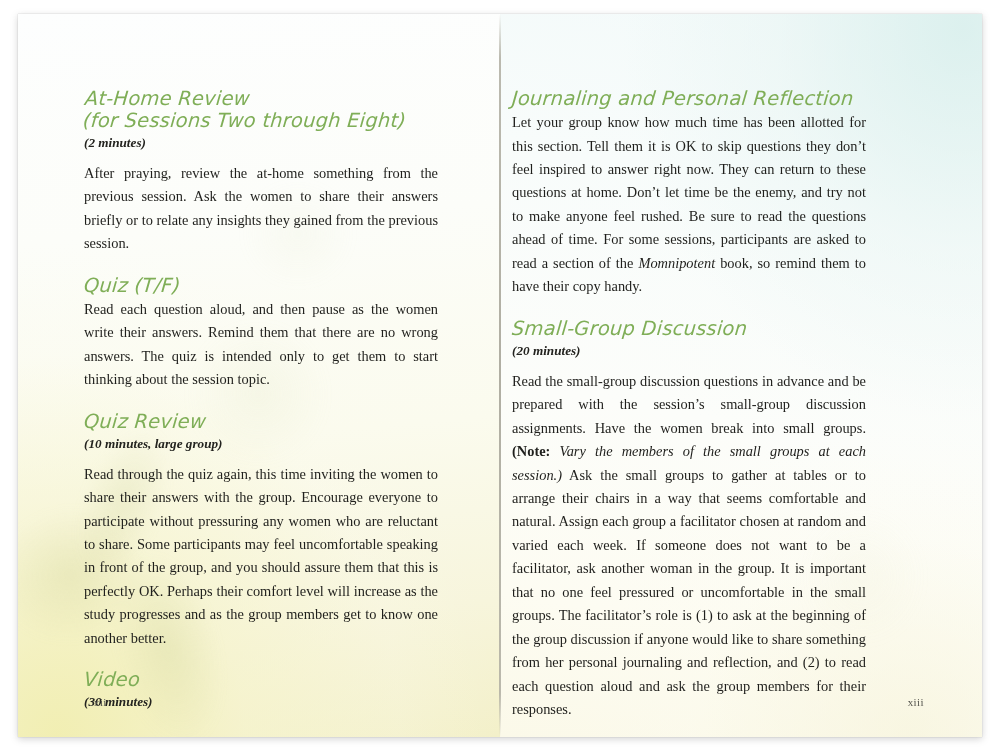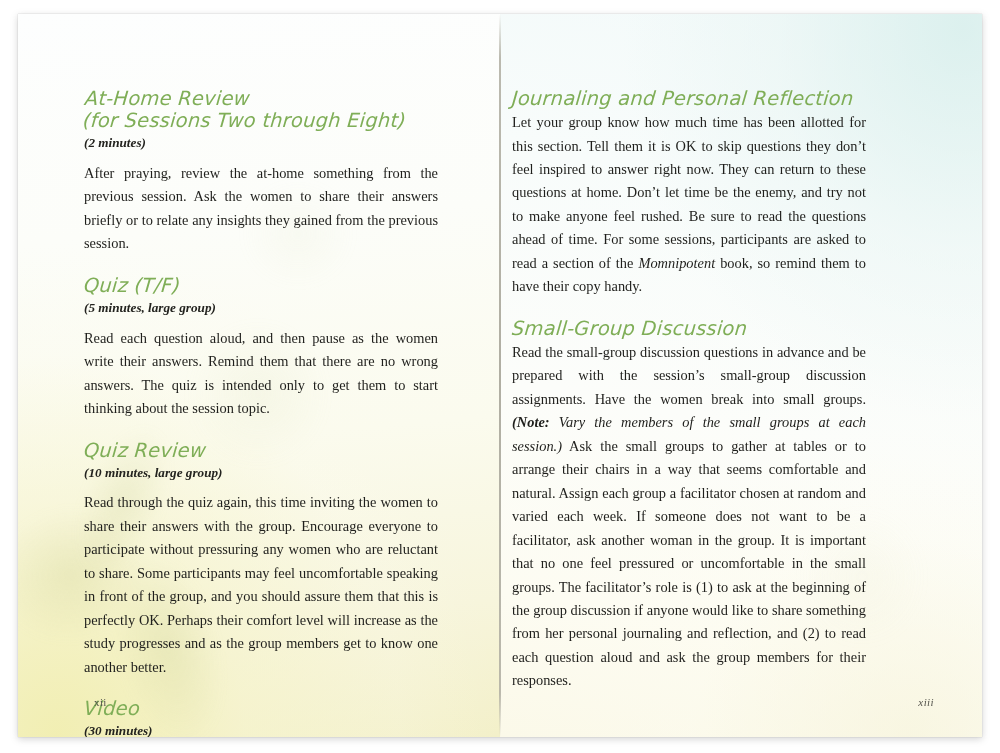--- a/index.html
+++ b/index.html
@@ -143,33 +143,33 @@
     color: #1f1f1c;
     text-align: justify;
     text-justify: inter-word;
     hyphens: none;
   }
   p.body:last-child { margin-bottom: 0; }
   .sec { margin-bottom: 19px; }
   .sec:last-child { margin-bottom: 0; }
 
   em { font-style: italic; }
-  .note { font-style: italic; font-weight: bold; margin-top: 44px; }
+  .note { font-weight: bold; margin-top: 44px; }
 
   
   .folio {
     position: absolute;
     bottom: 29px;
     font-size: 11px;
     letter-spacing: .4px;
     color: #55554e;
     z-index: 3;
   }
   .page-left  .folio { left: 76px; }
-  .page-right .folio { right: 48px; font-style: italic; }
+  .page-right .folio { right: 58px; }
 </style>
 </head>
 <body>
 
 <div class="spread">
 
   <div class="page page-left">
     <div class="wm wm-a"></div>
     <div class="wm wm-b"></div>
     <div class="wm wm-c"></div>
@@ -178,21 +178,20 @@
     <div class="col">
 
       <div class="sec">
         <h2 class="sec-title"><span>At-Home Review</span><br><span>(for Sessions Two through Eight)</span></h2>
         <p class="duration">(2 minutes)</p>
         <p class="body">After praying, review the at-home something from the previous session. Ask the women to share their answers briefly or to relate any insights they gained from the previous session.</p>
       </div>
 
       <div class="sec">
         <h2 class="sec-title">Quiz (T/F)</h2>
-        <p class="duration">(5 minutes, large group)</p>
         <p class="body">Read each question aloud, and then pause as the women write their answers. Remind them that there are no wrong answers. The quiz is intended only to get them to start thinking about the session topic.</p>
       </div>
 
       <div class="sec">
         <h2 class="sec-title">Quiz Review</h2>
         <p class="duration">(10 minutes, large group)</p>
         <p class="body">Read through the quiz again, this time inviting the women to share their answers with the group. Encourage everyone to participate without pressuring any women who are reluctant to share. Some participants may feel uncomfortable speaking in front of the group, and you should assure them that this is perfectly OK. Perhaps their comfort level will increase as the study progresses and as the group members get to know one another better.</p>
       </div>
 
       <div class="sec">
@@ -213,20 +212,21 @@
 
     <div class="col">
 
       <div class="sec">
         <h2 class="sec-title">Journaling and Personal Reflection</h2>
         <p class="body">Let your group know how much time has been allotted for this section. Tell them it is OK to skip questions they don’t feel inspired to answer right now. They can return to these questions at home. Don’t let time be the enemy, and try not to make anyone feel rushed. Be sure to read the questions ahead of time. For some sessions, participants are asked to read a section of the <em>Momnipotent</em> book, so remind them to have their copy handy.</p>
       </div>
 
       <div class="sec">
         <h2 class="sec-title">Small-Group Discussion</h2>
+        <p class="duration">(20 minutes)</p>
         <p class="body">Read the small-group discussion questions in advance and be prepared with the session’s small-group discussion assignments. Have the women break into small groups. <span class="note">(Note:</span> <em>Vary the members of the small groups at each session.)</em> Ask the small groups to gather at tables or to arrange their chairs in a way that seems comfortable and natural. Assign each group a facilitator chosen at random and varied each week. If someone does not want to be a facilitator, ask another woman in the group. It is important that no one feel pressured or uncomfortable in the small groups. The facilitator’s role is (1) to ask at the beginning of the group discussion if anyone would like to share something from her personal journaling and reflection, and (2) to read each question aloud and ask the group members for their responses.</p>
 
       </div>
 
     </div>
 
     <div class="folio">xiii</div>
   </div>
 
 </div>

